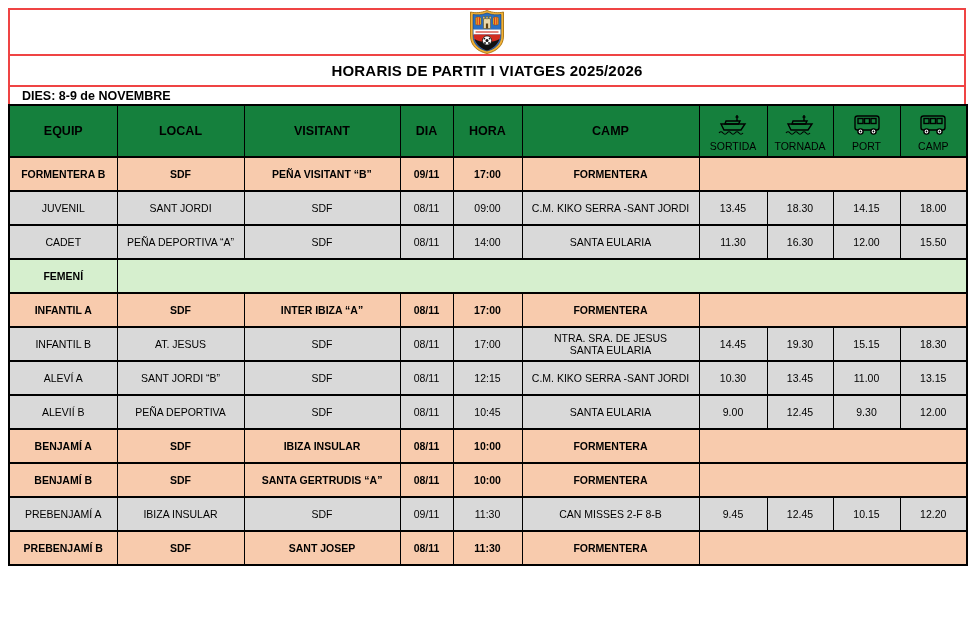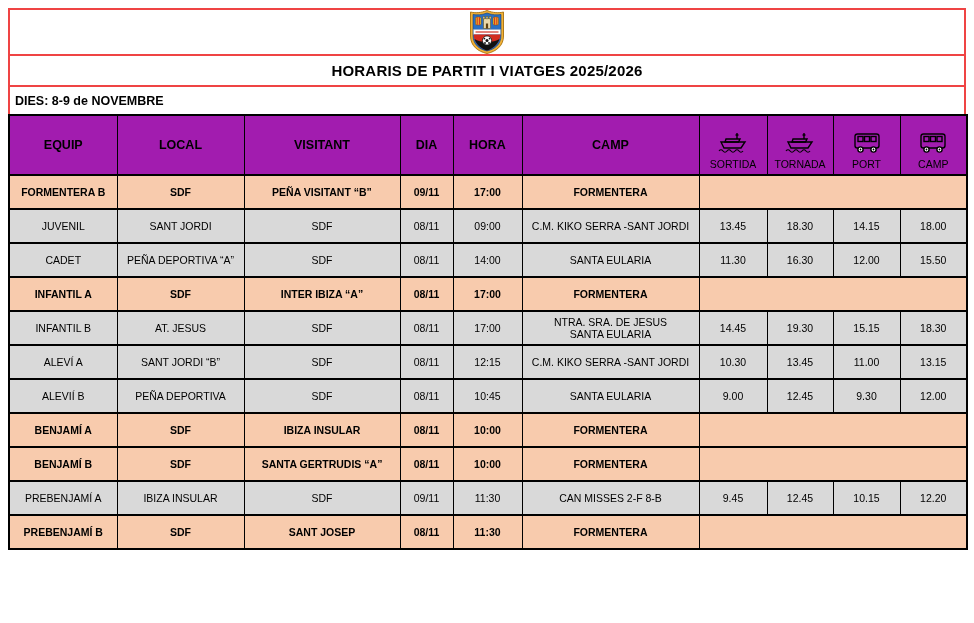--- a/index.html
+++ b/index.html
@@ -22,44 +22,44 @@
     display: flex; align-items: center; justify-content: center;
   }
   .title-box {
     margin-top: -2px;
     height: 33px;
     display: flex; align-items: center; justify-content: center;
     font-weight: bold; font-size: 15px; letter-spacing: .2px;
   }
   .dies-box {
     margin-top: -2px;
-    height: 31px;
+    height: 21px;
     display: flex; align-items: center;
-    padding-left: 5px;
+    padding-left: 12px;
     font-weight: bold; font-size: 12.5px;
   }
   table {
     margin-top: -2px;
     border-collapse: collapse;
     table-layout: fixed;
     width: 958px;
     border: 2px solid #000;
   }
   th, td {
     border-left: 1px solid #000;
     border-right: 1px solid #000;
     border-top: 2px solid #000;
     border-bottom: 2px solid #000;
     text-align: center; vertical-align: middle;
     overflow: hidden;
   }
   thead th {
-    height: 60px;
+    height: 52px;
     font-size: 12.5px; font-weight: bold;
-    background: #a21caf;
+    background: #15803d;
   }
   th.icon-col { padding: 2px 0 3px 0; }
   .icon-stack { display: flex; flex-direction: column; align-items: center; justify-content: flex-end; height: 100%; gap: 1px; }
   .icon-stack .lbl { font-size: 10.5px; font-weight: normal; line-height: 1.1; }
   tbody td {
     height: 34px;
     font-size: 10.5px;
     line-height: 1.15;
     white-space: pre-line;
     padding: 1px 2px;
@@ -220,20 +220,24 @@
           <td>PEÑA DEPORTIVA “A”</td>
           <td>SDF</td>
           <td>08/11</td>
           <td>14:00</td>
           <td>SANTA EULARIA</td>
           <td>11.30</td>
           <td>16.30</td>
           <td>12.00</td>
           <td>15.50</td>
         </tr>
+        <tr class="hl-green">
+          <td>FEMENÍ</td>
+          <td colspan="9"></td>
+        </tr>
         <tr class="hl-orange">
           <td>INFANTIL A</td>
           <td>SDF</td>
           <td>INTER IBIZA “A”</td>
           <td>08/11</td>
           <td>17:00</td>
           <td>FORMENTERA</td>
           <td colspan="4"></td>
         </tr>
         <tr class="hl-gray">

